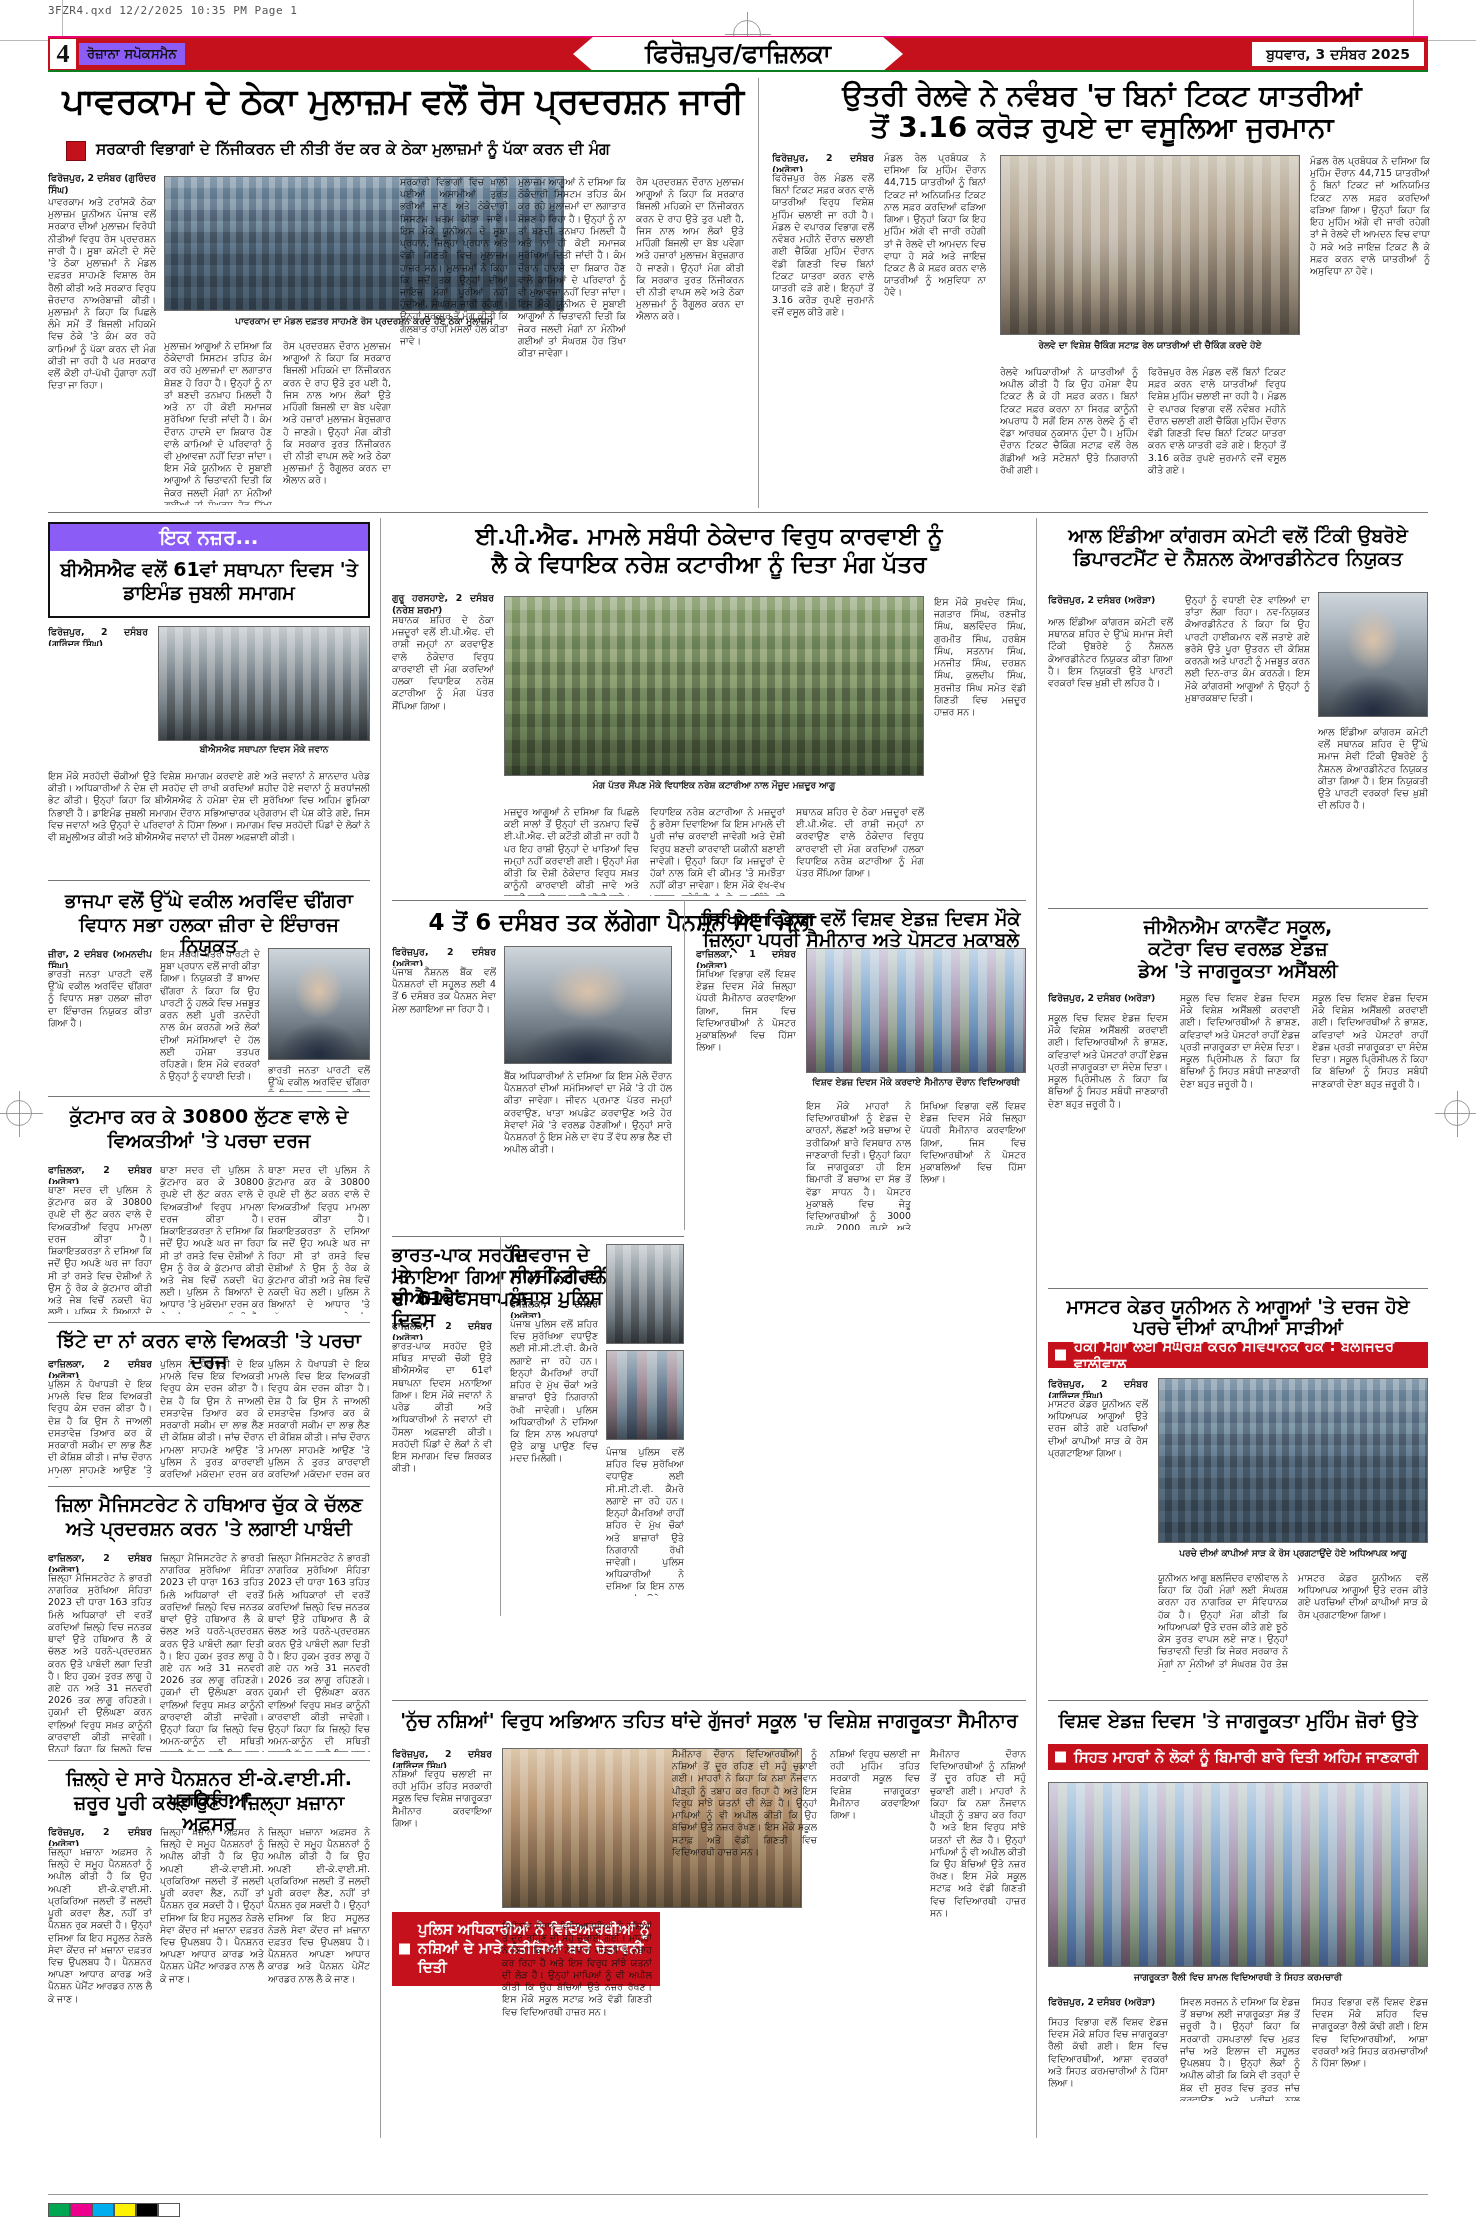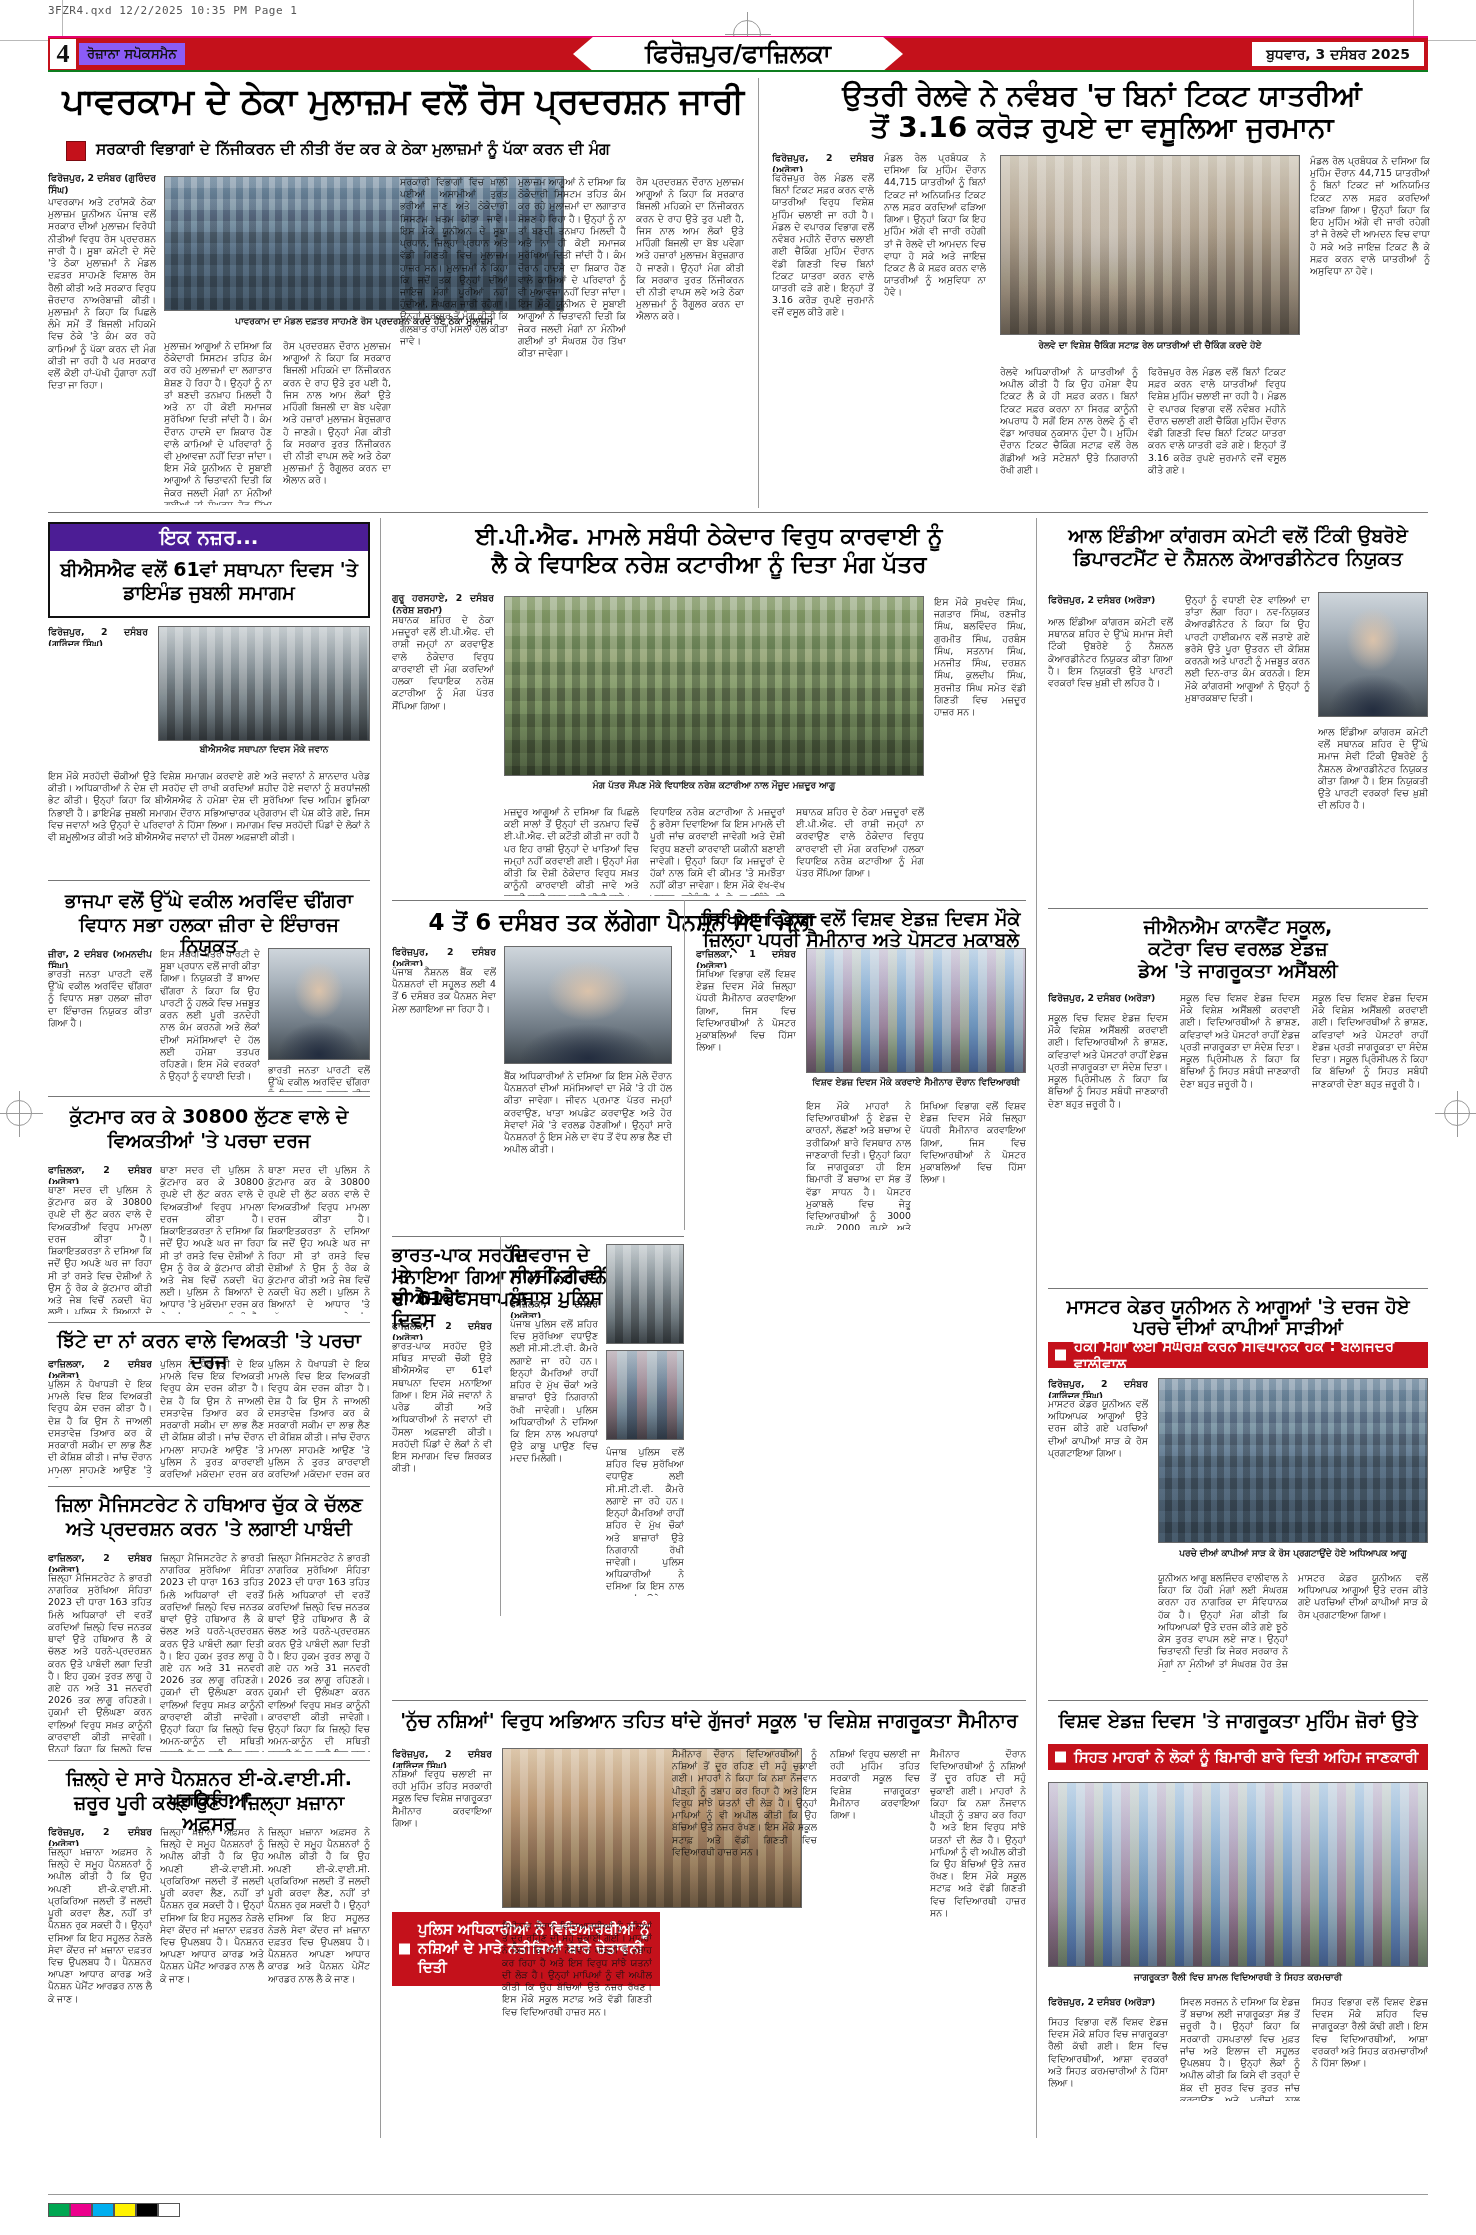--- a/index.html
+++ b/index.html
@@ -185,21 +185,21 @@
         rgba(220,60,60,.30) 0 9px,
         rgba(250,220,60,.28) 9px 18px,
         rgba(60,120,220,.28) 18px 27px,
         rgba(255,255,255,.24) 27px 36px);
     mix-blend-mode:overlay;
   }
 
   
   .ikk-box { position:absolute; border:2px solid #111; }
   .ikk-head {
-    background:#4c1d95; color:#fff; text-align:center;
+    background:#8b5cf6; color:#fff; text-align:center;
     font-weight:bold; font-size:20px; padding:3px 0 4px; line-height:1;
   }
   .ikk-title {
     text-align:center; font-weight:bold; font-size:19px; line-height:1.2;
     padding:7px 6px 6px; color:#000;
   }
 
   .redheadbar {
     position:absolute; background:#c4111b; color:#fff;
     font-weight:bold; font-size:15px; display:flex; align-items:center;

